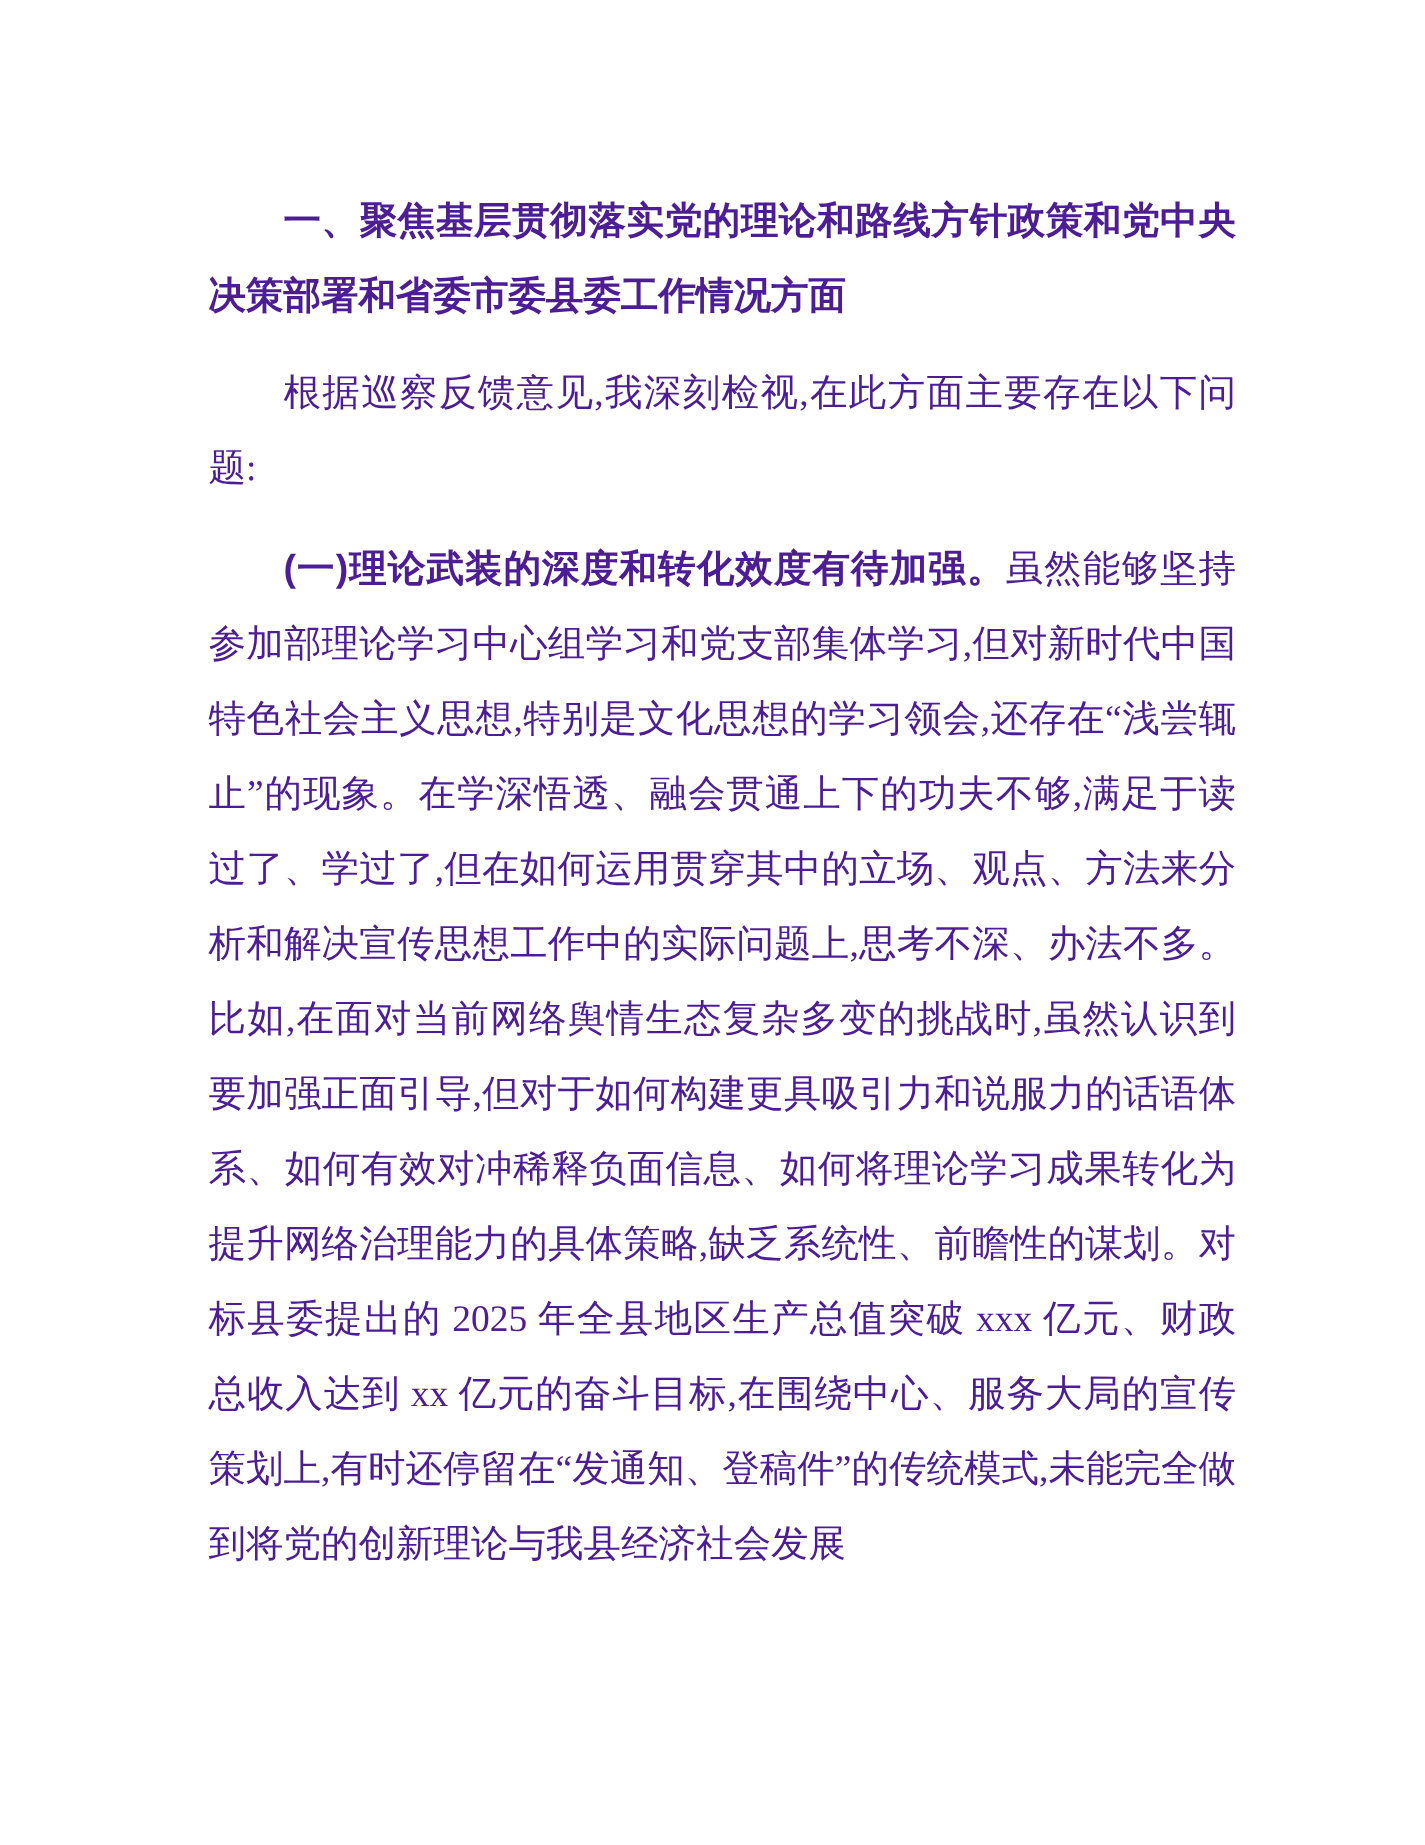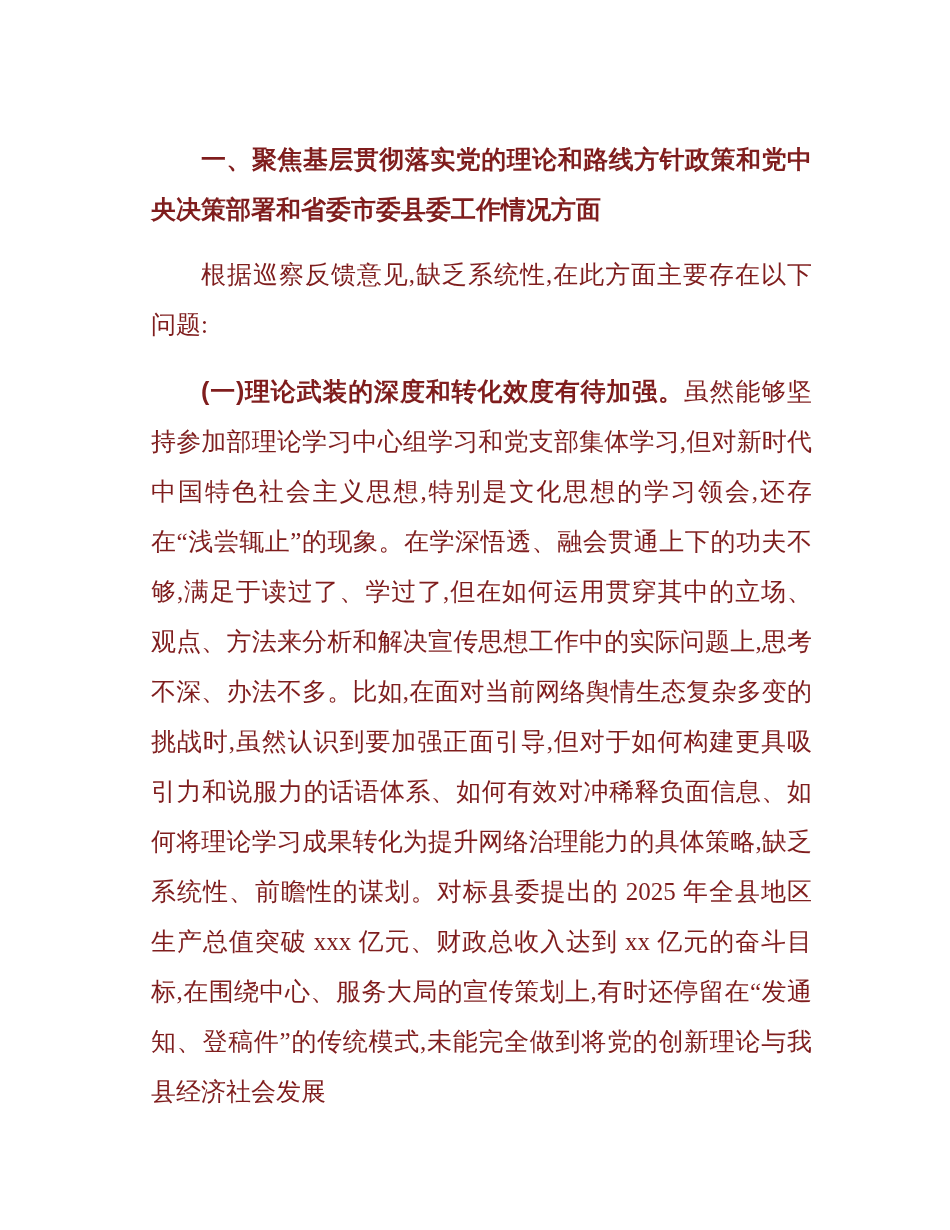--- a/index.html
+++ b/index.html
@@ -11,40 +11,40 @@
     position: relative;
     width: 950px;
     height: 1230px;
     box-sizing: border-box;
     background: #ffffff;
     padding: 122px 126px 0 139px;
     overflow: hidden;
     color: #000000;
   }
   p {
-    margin: 12px;
+    margin: 0;
     font-size: 25px;
     line-height: 50px;
     text-align: justify;
     text-indent: 2em;
-    color: #7f1d1d;
+    color: #4c1d95;
     word-break: break-all;
     font-family: "Liberation Serif", "DejaVu Serif", serif;
   }
   p + p {
     margin-top: 16px;
   }
   .heading,
   .lead-bold {
     font-family: "Liberation Sans", "DejaVu Sans", sans-serif;
     font-weight: bold;
   }
 </style>
 </head>
 <body>
 
 <div class="page">
   <p class="heading">一、聚焦基层贯彻落实党的理论和路线方针政策和党中央决策部署和省委市委县委工作情况方面</p>
 
-  <p class="body-para">根据巡察反馈意见,缺乏系统性,在此方面主要存在以下问题:</p>
+  <p class="body-para">根据巡察反馈意见,我深刻检视,在此方面主要存在以下问题:</p>
 
   <p class="body-para"><span class="lead-bold">(一)理论武装的深度和转化效度有待加强。</span><span>虽然能够坚持参加部理论学习中心组学习和党支部集体学习,但对新时代中国特色社会主义思想,特别是文化思想的学习领会,还存在“浅尝辄止”的现象。在学深悟透、融会贯通上下的功夫不够,满足于读过了、学过了,但在如何运用贯穿其中的立场、观点、方法来分析和解决宣传思想工作中的实际问题上,思考不深、办法不多。比如,在面对当前网络舆情生态复杂多变的挑战时,虽然认识到要加强正面引导,但对于如何构建更具吸引力和说服力的话语体系、如何有效对冲稀释负面信息、如何将理论学习成果转化为提升网络治理能力的具体策略,缺乏系统性、前瞻性的谋划。对标县委提出的 2025 年全县地区生产总值突破 xxx 亿元、财政总收入达到 xx 亿元的奋斗目标,在围绕中心、服务大局的宣传策划上,有时还停留在“发通知、登稿件”的传统模式,未能完全做到将党的创新理论与我县经济社会发展</span></p>
 </div>
 
 </body></html>

